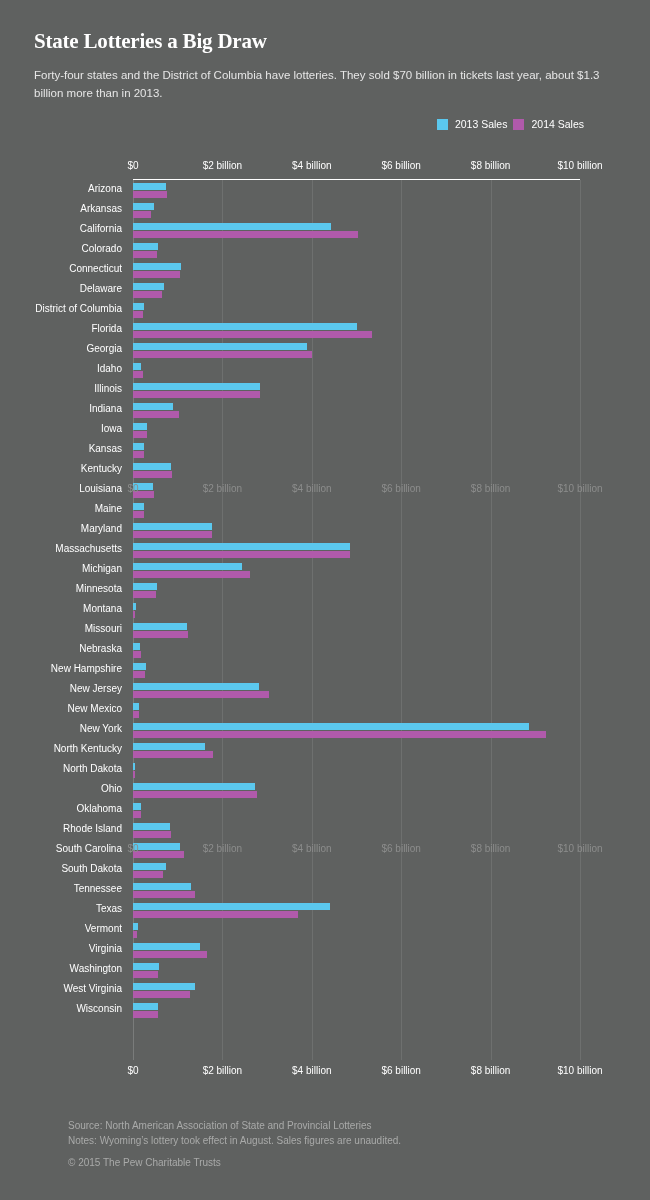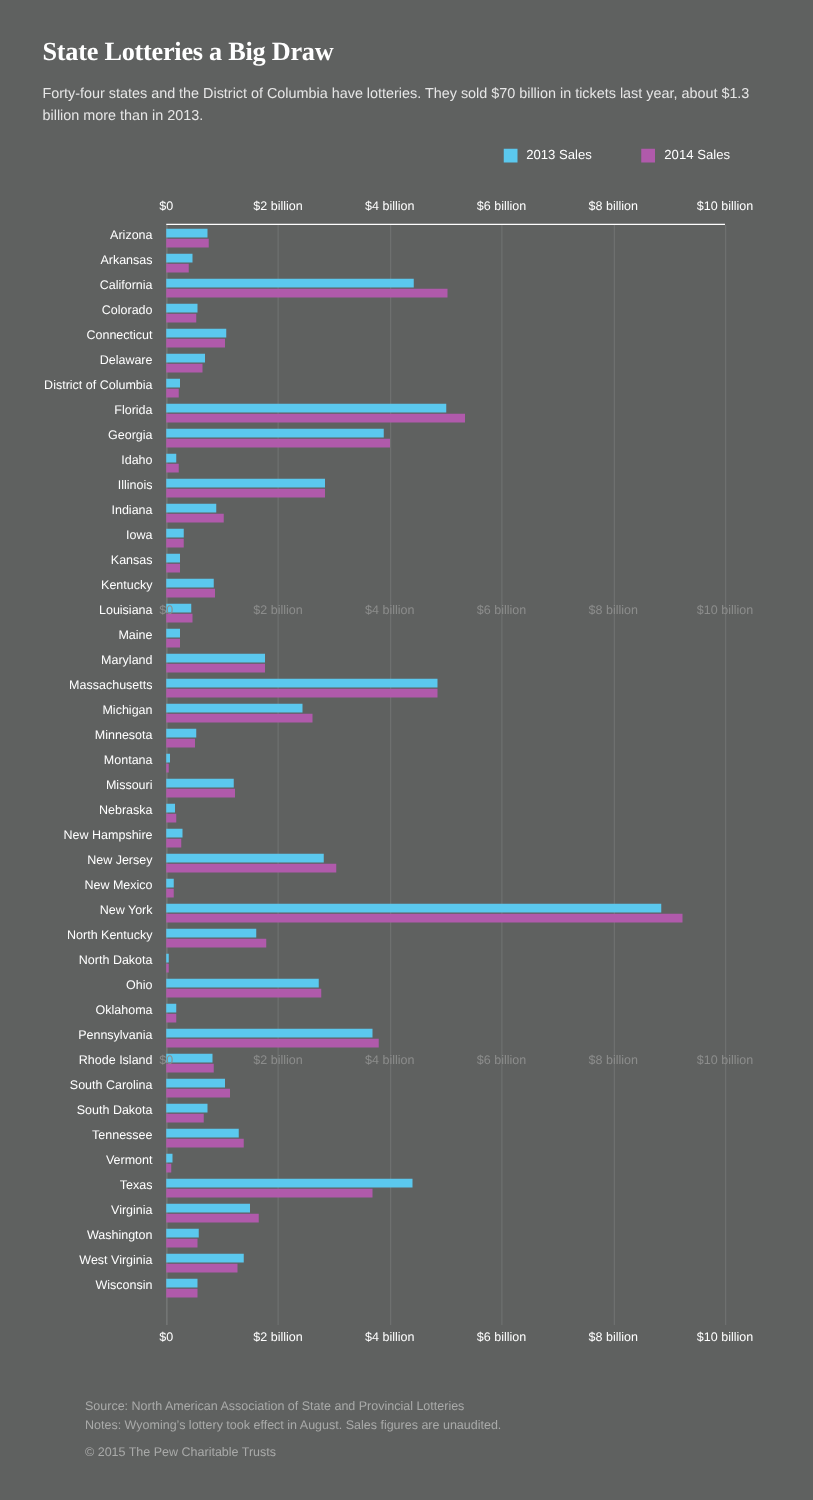--- a/index.html
+++ b/index.html
@@ -44,21 +44,21 @@
     font-weight: normal;
   }
 
   
   .legend {
     position: absolute;
     top: 118px;
     right: 66px;
     display: flex;
     align-items: center;
-    gap: 40px;
+    gap: 6px;
   }
   .legend-item {
     display: flex;
     align-items: center;
     gap: 7px;
   }
   .legend-swatch {
     width: 11px;
     height: 11px;
     display: inline-block;
@@ -358,53 +358,48 @@
           <div class="row-label">Ohio</div>
           <div class="bar bar-2013" style="width: 122.031px; background: rgb(91, 200, 238);"></div>
           <div class="bar bar-2014" style="width: 124.266px; background: rgb(176, 90, 171);"></div>
         </div>
         <div class="row">
           <div class="row-label">Oklahoma</div>
           <div class="bar bar-2013" style="width: 8.493px; background: rgb(91, 200, 238);"></div>
           <div class="bar bar-2014" style="width: 8.493px; background: rgb(176, 90, 171);"></div>
         </div>
         <div class="row">
-          <div class="row-label">Pennsylvania</div>
-          <div class="bar bar-2013" style="width: 165.39px; background: rgb(91, 200, 238);"></div>
-          <div class="bar bar-2014" style="width: 169.86px; background: rgb(176, 90, 171);"></div>
-        </div>
-        <div class="row">
           <div class="row-label">Rhode Island</div>
           <div class="bar bar-2013" style="width: 36.654px; background: rgb(91, 200, 238);"></div>
           <div class="bar bar-2014" style="width: 38.442px; background: rgb(176, 90, 171);"></div>
         </div>
         <div class="row">
           <div class="row-label">South Carolina</div>
           <div class="bar bar-2013" style="width: 46.935px; background: rgb(91, 200, 238);"></div>
           <div class="bar bar-2014" style="width: 51.405px; background: rgb(176, 90, 171);"></div>
         </div>
         <div class="row">
           <div class="row-label">South Dakota</div>
           <div class="bar bar-2013" style="width: 33.078px; background: rgb(91, 200, 238);"></div>
           <div class="bar bar-2014" style="width: 29.502px; background: rgb(176, 90, 171);"></div>
         </div>
         <div class="row">
           <div class="row-label">Tennessee</div>
           <div class="bar bar-2013" style="width: 57.663px; background: rgb(91, 200, 238);"></div>
           <div class="bar bar-2014" style="width: 61.686px; background: rgb(176, 90, 171);"></div>
         </div>
         <div class="row">
+          <div class="row-label">Texas</div>
+          <div class="bar bar-2013" style="width: 196.68px; background: rgb(91, 200, 238);"></div>
+          <div class="bar bar-2014" style="width: 165.39px; background: rgb(176, 90, 171);"></div>
+        </div>
+        <div class="row">
           <div class="row-label">Vermont</div>
           <div class="bar bar-2013" style="width: 4.917px; background: rgb(91, 200, 238);"></div>
           <div class="bar bar-2014" style="width: 4.47px; background: rgb(176, 90, 171);"></div>
-        </div>
-        <div class="row">
-          <div class="row-label">Texas</div>
-          <div class="bar bar-2013" style="width: 196.68px; background: rgb(91, 200, 238);"></div>
-          <div class="bar bar-2014" style="width: 165.39px; background: rgb(176, 90, 171);"></div>
         </div>
         <div class="row">
           <div class="row-label">Virginia</div>
           <div class="bar bar-2013" style="width: 67.497px; background: rgb(91, 200, 238);"></div>
           <div class="bar bar-2014" style="width: 74.202px; background: rgb(176, 90, 171);"></div>
         </div>
         <div class="row">
           <div class="row-label">Washington</div>
           <div class="bar bar-2013" style="width: 25.926px; background: rgb(91, 200, 238);"></div>
           <div class="bar bar-2014" style="width: 25.479px; background: rgb(176, 90, 171);"></div>

